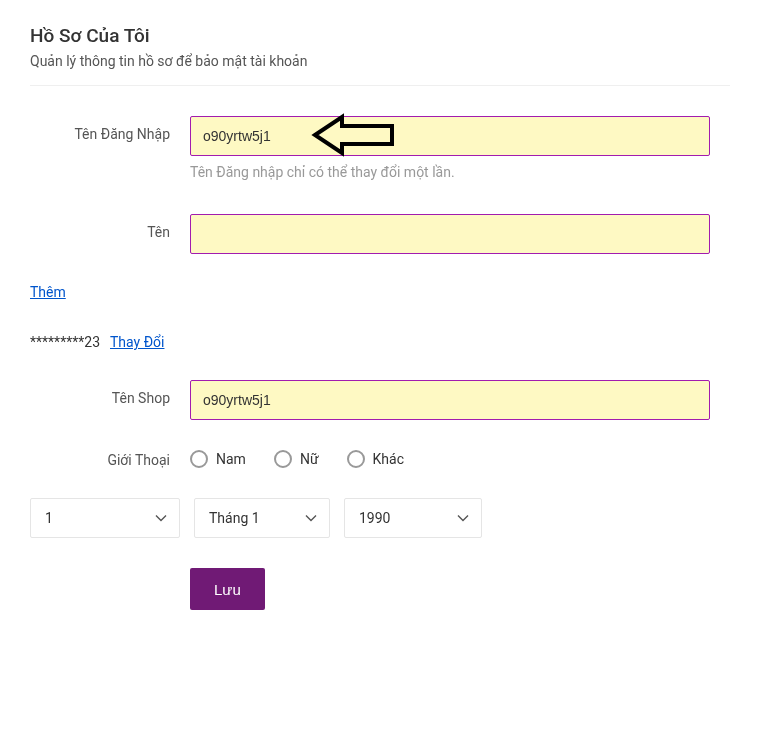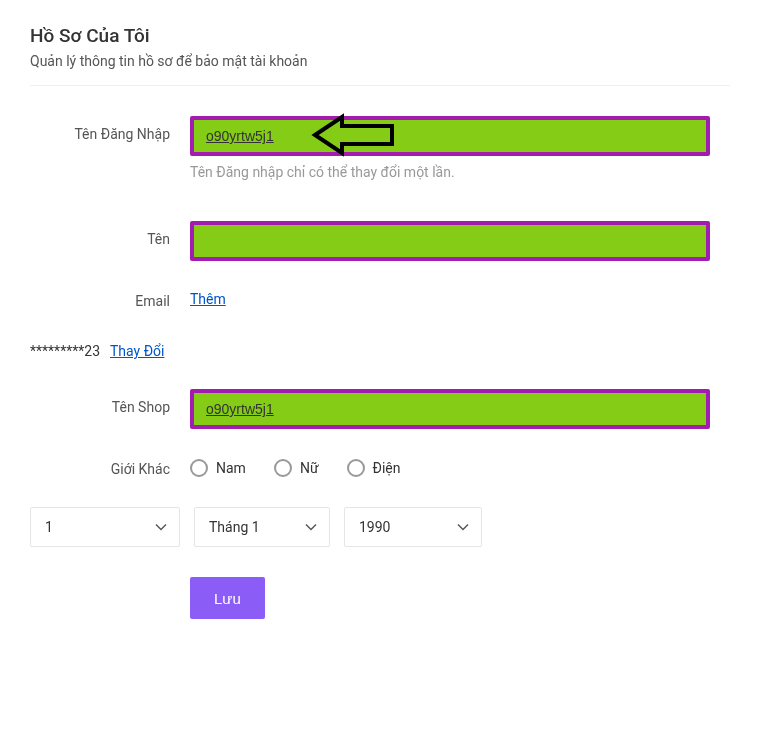--- a/index.html
+++ b/index.html
@@ -24,48 +24,46 @@
   }
   .divider {
     border: none;
     border-top: 1px solid #efefef;
     margin-bottom: 30px;
   }
   .form-row {
     display: flex;
     align-items: flex-start;
     margin-bottom: 30px;
-    margin-top: 7px;
   }
   .form-row.tight { margin-bottom: 8px; }
   .label-col {
     width: 160px;
     text-align: right;
     padding-right: 20px;
     color: #555;
     font-size: 14px;
     padding-top: 10px;
   }
   .label-col.radio-align { padding-top: 2px; }
   .value-col {
     flex: 1;
     max-width: 520px;
     position: relative;
   }
   .text-input {
     width: 100%;
     height: 40px;
-    border: 4px solid #a21caf;
+    border: 1px solid #a21caf;
     border-radius: 2px;
     padding: 0 12px;
     font-size: 14px;
     color: #333;
-    background: #84cc16;
+    background: #fef9c3;
     outline: none;
-    text-decoration: underline;
   }
   .hint {
     color: #999;
     font-size: 14px;
     margin-top: 8px;
   }
   .link {
     color: #0055cc;
     text-decoration: underline;
     cursor: pointer;
@@ -123,21 +121,21 @@
   .chevron {
     position: absolute;
     right: 12px;
     top: 50%;
     transform: translateY(-50%);
     width: 12px;
     height: 12px;
   }
   .chevron svg { display:block; }
   .save-btn {
-    background: #8b5cf6;
+    background: #701a75;
     color: #fff;
     border: none;
     height: 42px;
     padding: 0 24px;
     font-size: 15px;
     border-radius: 2px;
     cursor: pointer;
   }
   .arrow-annot {
     position: absolute;
@@ -171,21 +169,20 @@
 <div style="height:26px;"></div>
 
 <div class="form-row">
   <div class="label-col">Tên</div>
   <div class="value-col">
     <input class="text-input" type="text" value="" style="">
   </div>
 </div>
 
 <div class="form-row">
-  <div class="label-col" style="padding-top:2px;">Email</div>
   <div class="value-col">
     <span class="link">Thêm</span>
   </div>
 </div>
 
 <div class="form-row">
   <div class="value-col">
     <div class="inline-line">
       <span class="static-val">*********23</span>
       <span class="link">Thay Đổi</span>
@@ -194,34 +191,34 @@
 </div>
 
 <div class="form-row">
   <div class="label-col">Tên Shop</div>
   <div class="value-col">
     <input class="text-input" type="text" value="o90yrtw5j1" style="">
   </div>
 </div>
 
 <div class="form-row">
-  <div class="label-col radio-align">Giới Khác</div>
+  <div class="label-col radio-align">Giới Thoại</div>
   <div class="value-col">
     <div class="radio-group">
       <label class="radio-item">
         <span class="radio-circle"></span>
         <span>Nam</span>
       </label>
       <label class="radio-item">
         <span class="radio-circle"></span>
         <span>Nữ</span>
       </label>
       <label class="radio-item">
         <span class="radio-circle"></span>
-        <span>Điện</span>
+        <span>Khác</span>
       </label>
     </div>
   </div>
 </div>
 
 <div class="form-row">
   <div class="value-col">
     <div class="select-row">
       <div class="select-box sel-day">
         <span>1</span>

